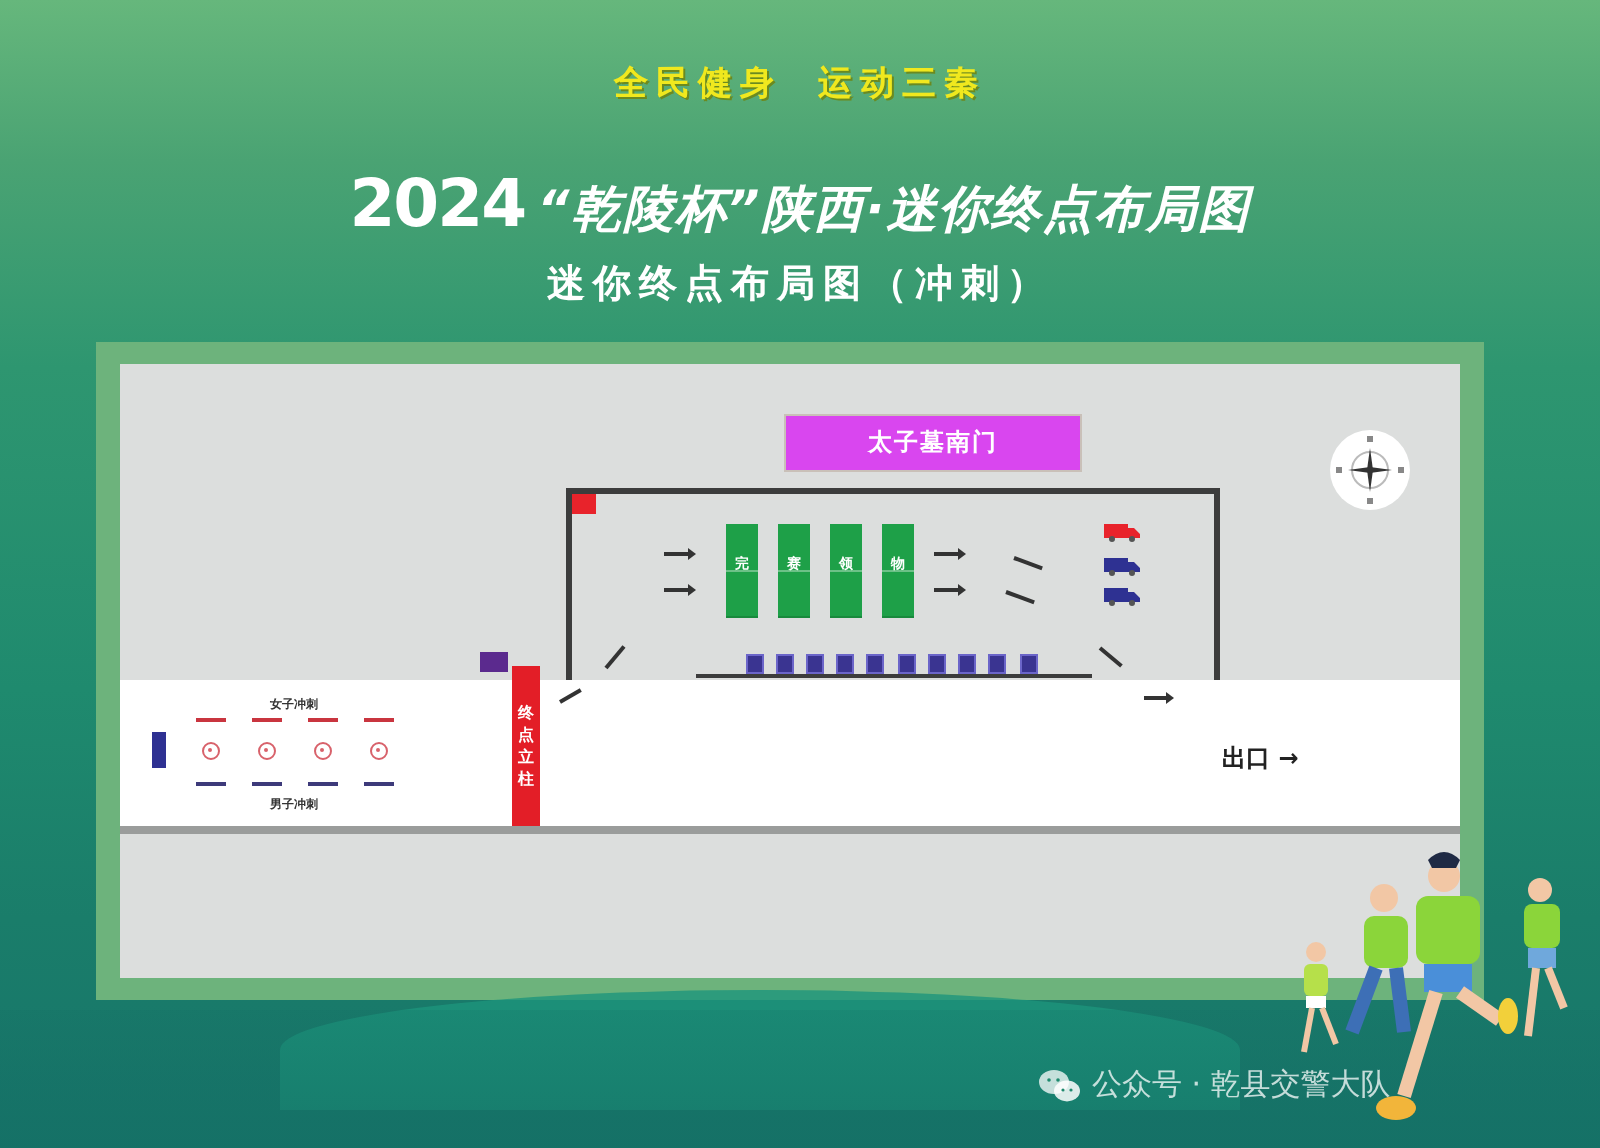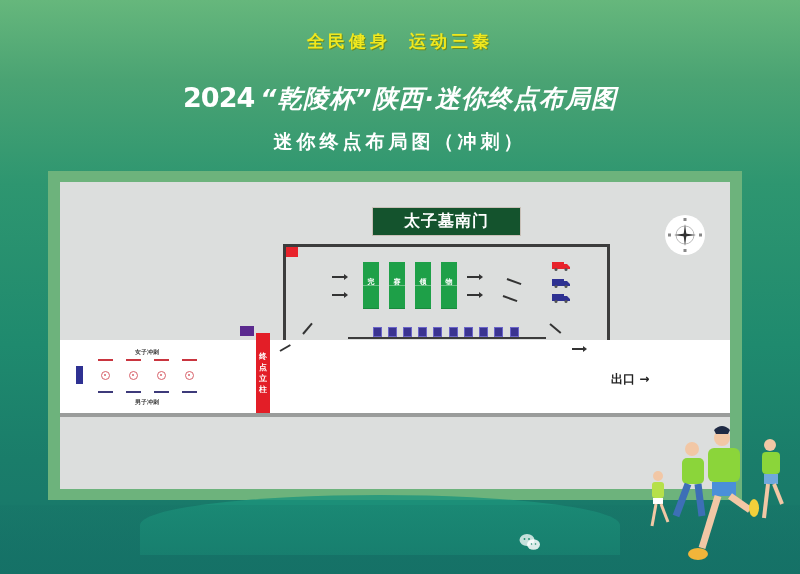--- a/index.html
+++ b/index.html
@@ -18,21 +18,21 @@
     color: #f0e81e; letter-spacing: 4px;
     text-shadow: 1px 1px 0 #6b8a20;
   }
   .slogan span + span { margin-left: 18px; }
   .event-title {
     left: 0; width: 800px; top: 82px; text-align: center;
     font-weight: bold; font-size: 25px; color: #ffffff; letter-spacing: 1px;
     font-style: italic;
   }
   .event-year {
-    display: inline-block; font-size: 27px; letter-spacing: -1px; margin-right: 6px;
+    display: inline-block; font-size: 33px; letter-spacing: -1px; margin-right: 6px;
     font-style: normal;
   }
   .sub-title {
     left: 0; width: 800px; top: 129px; text-align: center;
     font-weight: bold; font-size: 19px; color: #ffffff; letter-spacing: 4px;
   }
 
   
   .map-frame {
     left: 48px; top: 171px; width: 694px; height: 329px;
@@ -45,23 +45,23 @@
   .road {
     left: 60px; top: 340px; width: 670px; height: 73px;
     background: #ffffff;
   }
   .road-edge {
     left: 60px; top: 413px; width: 670px; height: 4px; background: #9a9c9b;
   }
 
   
   .gate {
-    left: 372px; top: 207px; width: 149px; height: 29px;
-    background: #14532d; border: 1px solid #c9c0b8;
-    color: #ffffff; font-weight: bold; font-size: 16px;
+    left: 392px; top: 207px; width: 149px; height: 29px;
+    background: #d946ef; border: 1px solid #c9c0b8;
+    color: #ffffff; font-weight: bold; font-size: 12px;
     display: flex; align-items: center; justify-content: center; letter-spacing: 1px;
   }
 
   
   .enclosure-top { left: 283px; top: 244px; width: 327px; height: 3px; background: #3c3c3c; }
   .enclosure-left { left: 283px; top: 244px; width: 3px; height: 96px; background: #3c3c3c; }
   .enclosure-right { left: 607px; top: 244px; width: 3px; height: 96px; background: #3c3c3c; }
   .baseline { left: 348px; top: 337px; width: 198px; height: 2px; background: #3c3c3c; }
 
   .red-tag {
@@ -293,13 +293,14 @@
 
 <div class="abs watermark">
   <svg class="wechat-icon" viewBox="0 0 22 18">
     <ellipse cx="8" cy="7" rx="7.5" ry="6" fill="rgba(255,255,255,0.75)"></ellipse>
     <ellipse cx="14.5" cy="11.5" rx="6.5" ry="5.2" fill="rgba(255,255,255,0.85)"></ellipse>
     <circle cx="5.5" cy="6" r="0.9" fill="#1f8a6e"></circle>
       <circle cx="10" cy="6" r="0.9" fill="#1f8a6e"></circle>
     <circle cx="12.5" cy="11" r="0.8" fill="#1f8a6e"></circle>
       <circle cx="16.5" cy="11" r="0.8" fill="#1f8a6e"></circle>
   </svg>
+  <span>公众号 · 乾县交警大队</span>
 </div>
 
 </body></html>

